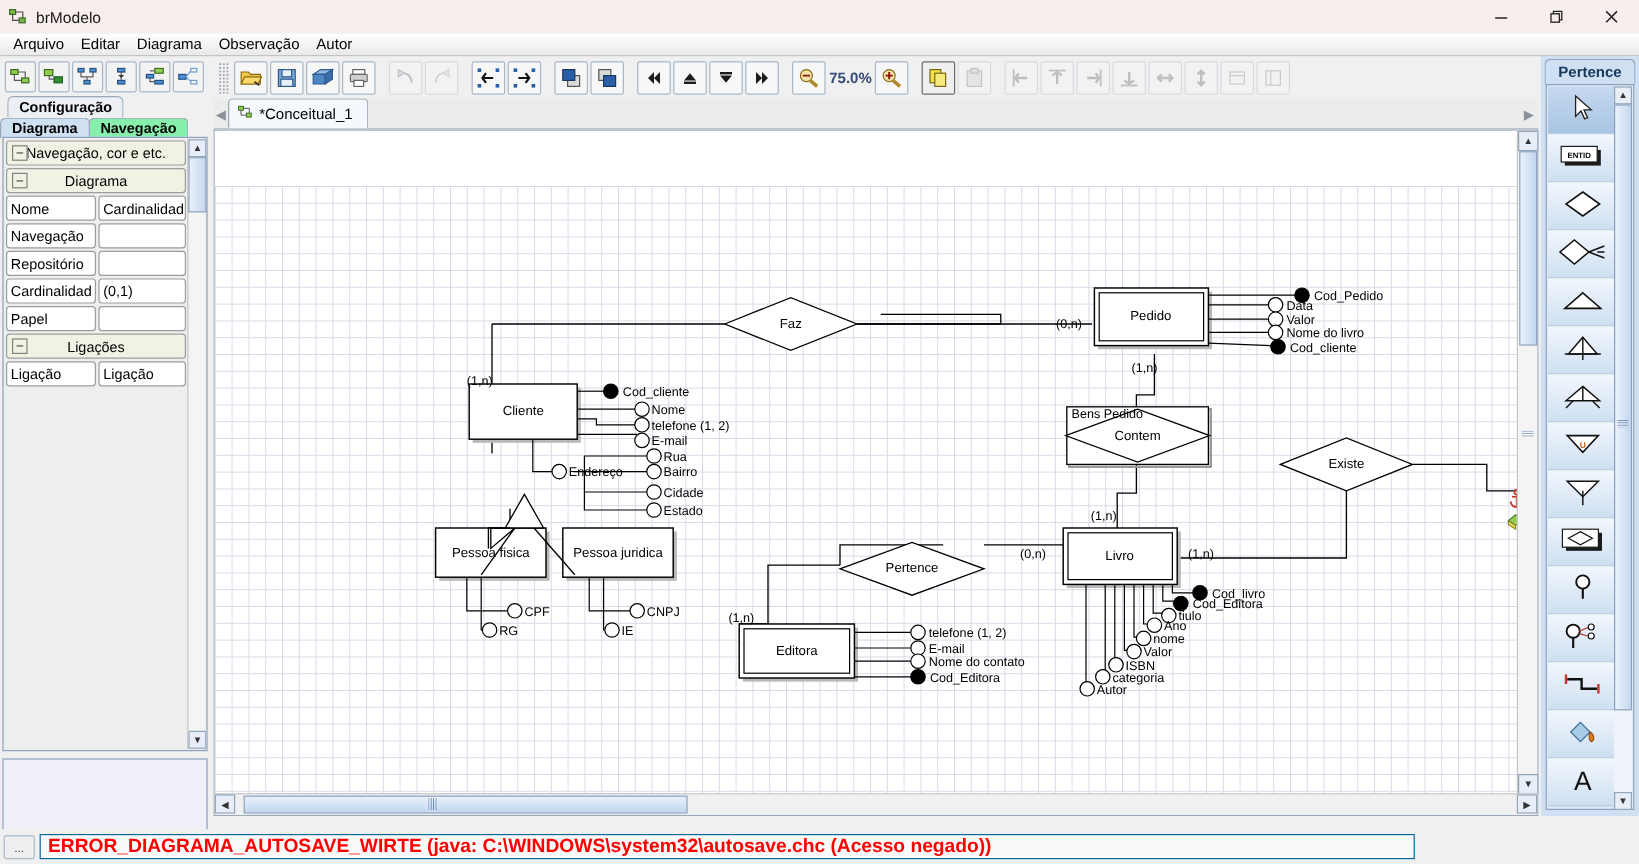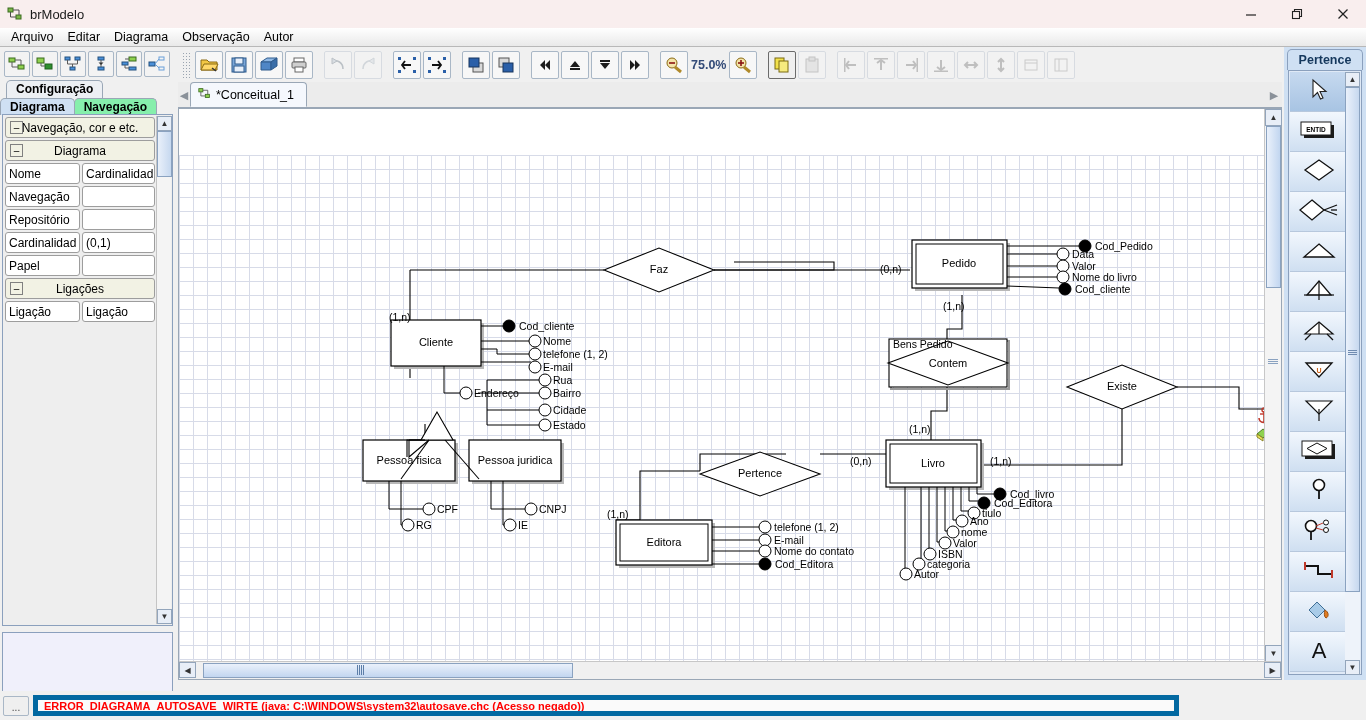--- a/index.html
+++ b/index.html
@@ -207,22 +207,22 @@
     background:#f0f0f0; display:flex; align-items:center;
   }
   .st-btn{
     width:26px; height:20px; margin-left:3px; background:#efefef;
     border:1px solid #a9b7c6; border-radius:2px;
     display:flex; align-items:flex-end; justify-content:center; font-size:10px; color:#444;
     padding-bottom:2px;
   }
   .st-field{
     margin-left:4px; width:1146px; height:21px; background:#fafafa;
-    border:5px solid #0369a1; display:flex; align-items:center; padding-left:6px;
-    color:#ff0000; font-weight:bold; font-size:11px; white-space:nowrap; overflow:hidden;
+    border:1px solid #0369a1; display:flex; align-items:center; padding-left:6px;
+    color:#ff0000; font-weight:bold; font-size:16px; white-space:nowrap; overflow:hidden;
   }
 
   text { font-family:"Liberation Sans", sans-serif; }
 </style>
 </head>
 <body>
 
 <div id="app">
 
   <div class="titlebar">

